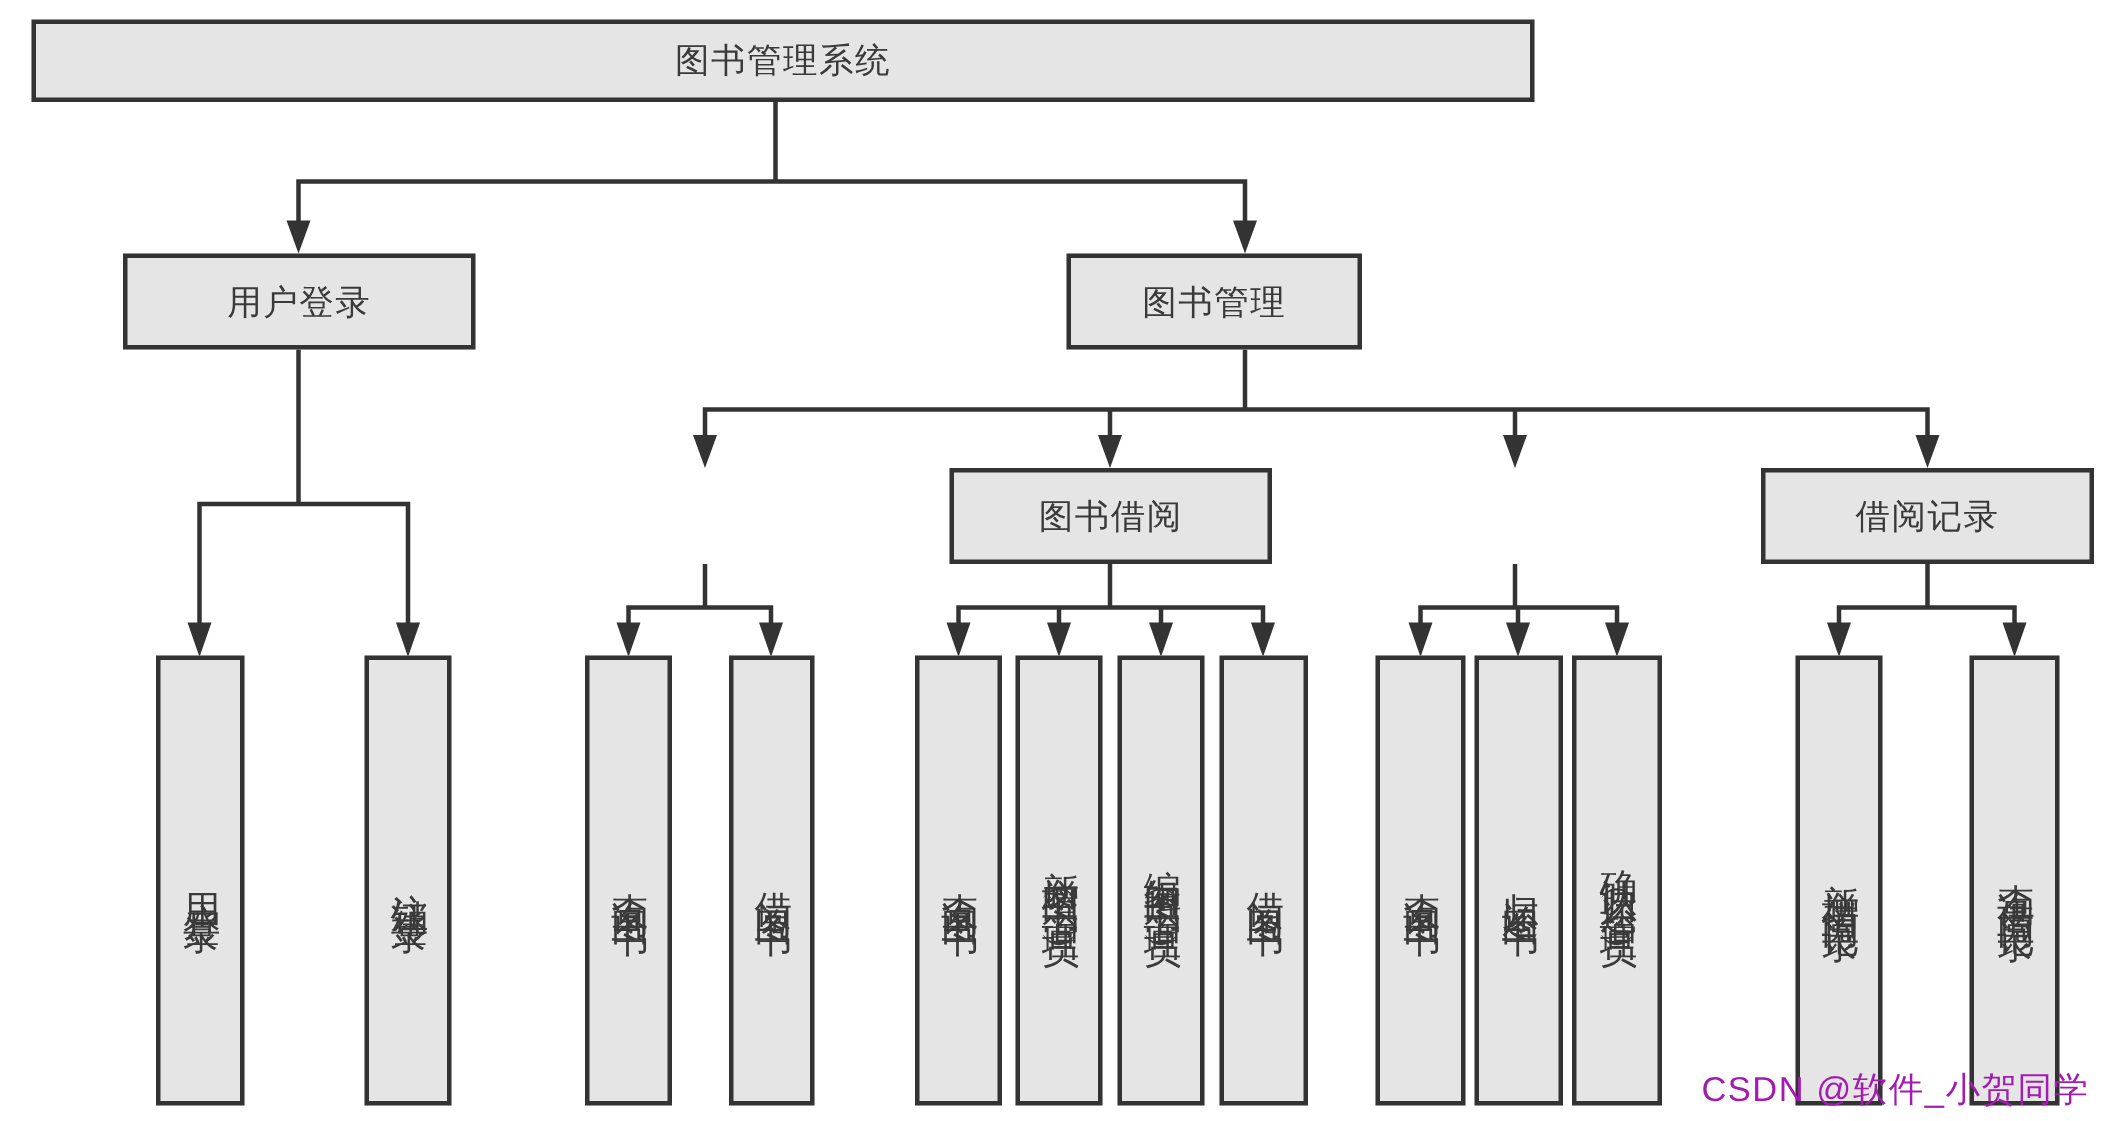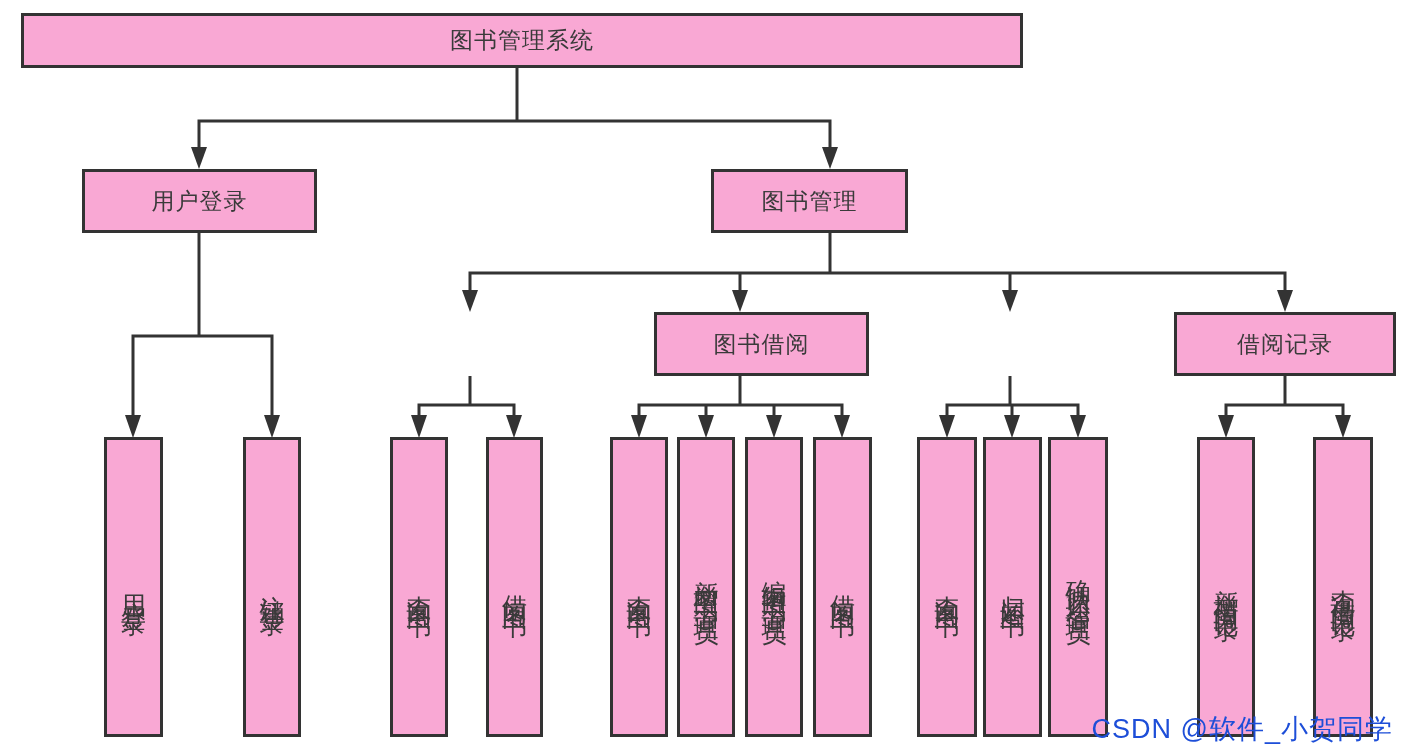--- a/index.html
+++ b/index.html
@@ -19,21 +19,21 @@
     position: absolute;
     left: 0;
     top: 0;
     width: 1405px;
     height: 747px;
   }
   .node {
     position: absolute;
     box-sizing: border-box;
     border: 3px solid #333333;
-    background: #f9a8d4;
+    background: #e5e5e5;
     display: flex;
     align-items: center;
     justify-content: center;
     color: #3a3a3a;
     font-size: 23px;
     letter-spacing: 1px;
     white-space: nowrap;
   }
   .hnode { height: 64px; }
   .leaf {
@@ -44,22 +44,22 @@
   .leaf .vtext {
     writing-mode: vertical-rl;
     text-orientation: mixed;
     letter-spacing: 6px;
     line-height: 1;
   }
   .watermark {
     position: absolute;
     right: 12px;
     top: 711px;
-    font-size: 27px;
-    color: #1d4ed8;
+    font-size: 23px;
+    color: #a21caf;
     letter-spacing: 1px;
   }
 </style>
 </head>
 <body>
 
 <div class="canvas">
 
   <svg class="connectors" viewBox="0 0 1405 747" xmlns="http://www.w3.org/2000/svg">
     <g stroke="#333333" stroke-width="3" fill="none">
@@ -114,21 +114,21 @@
       <polygon points="1218,415 1234,415 1226,438"></polygon>
       <polygon points="1335,415 1351,415 1343,438"></polygon>
     </g>
   </svg>
 
   <div class="node" style="left:21px; top:13px; width:1002px; height:55px;">图书管理系统</div>
 
   <div class="node hnode" style="left:82px; top:169px; width:235px;">用户登录</div>
   <div class="node hnode" style="left:711px; top:169px; width:197px;">图书管理</div>
 
-  <div class="node hnode" style="left:633px; top:312px; width:215px;margin-left:21px;">图书借阅</div>
+  <div class="node hnode" style="left:633px; top:312px; width:215px;">图书借阅</div>
   <div class="node hnode" style="left:1174px; top:312px; width:222px;">借阅记录</div>
 
   <div class="node leaf" style="left:104px; width:59px;">
     <span class="vtext">用户登录</span>
   </div>
   <div class="node leaf" style="left:243px; width:58px;">
     <span class="vtext">注销登录</span>
   </div>
 
   <div class="node leaf" style="left:390px; width:58px;">

